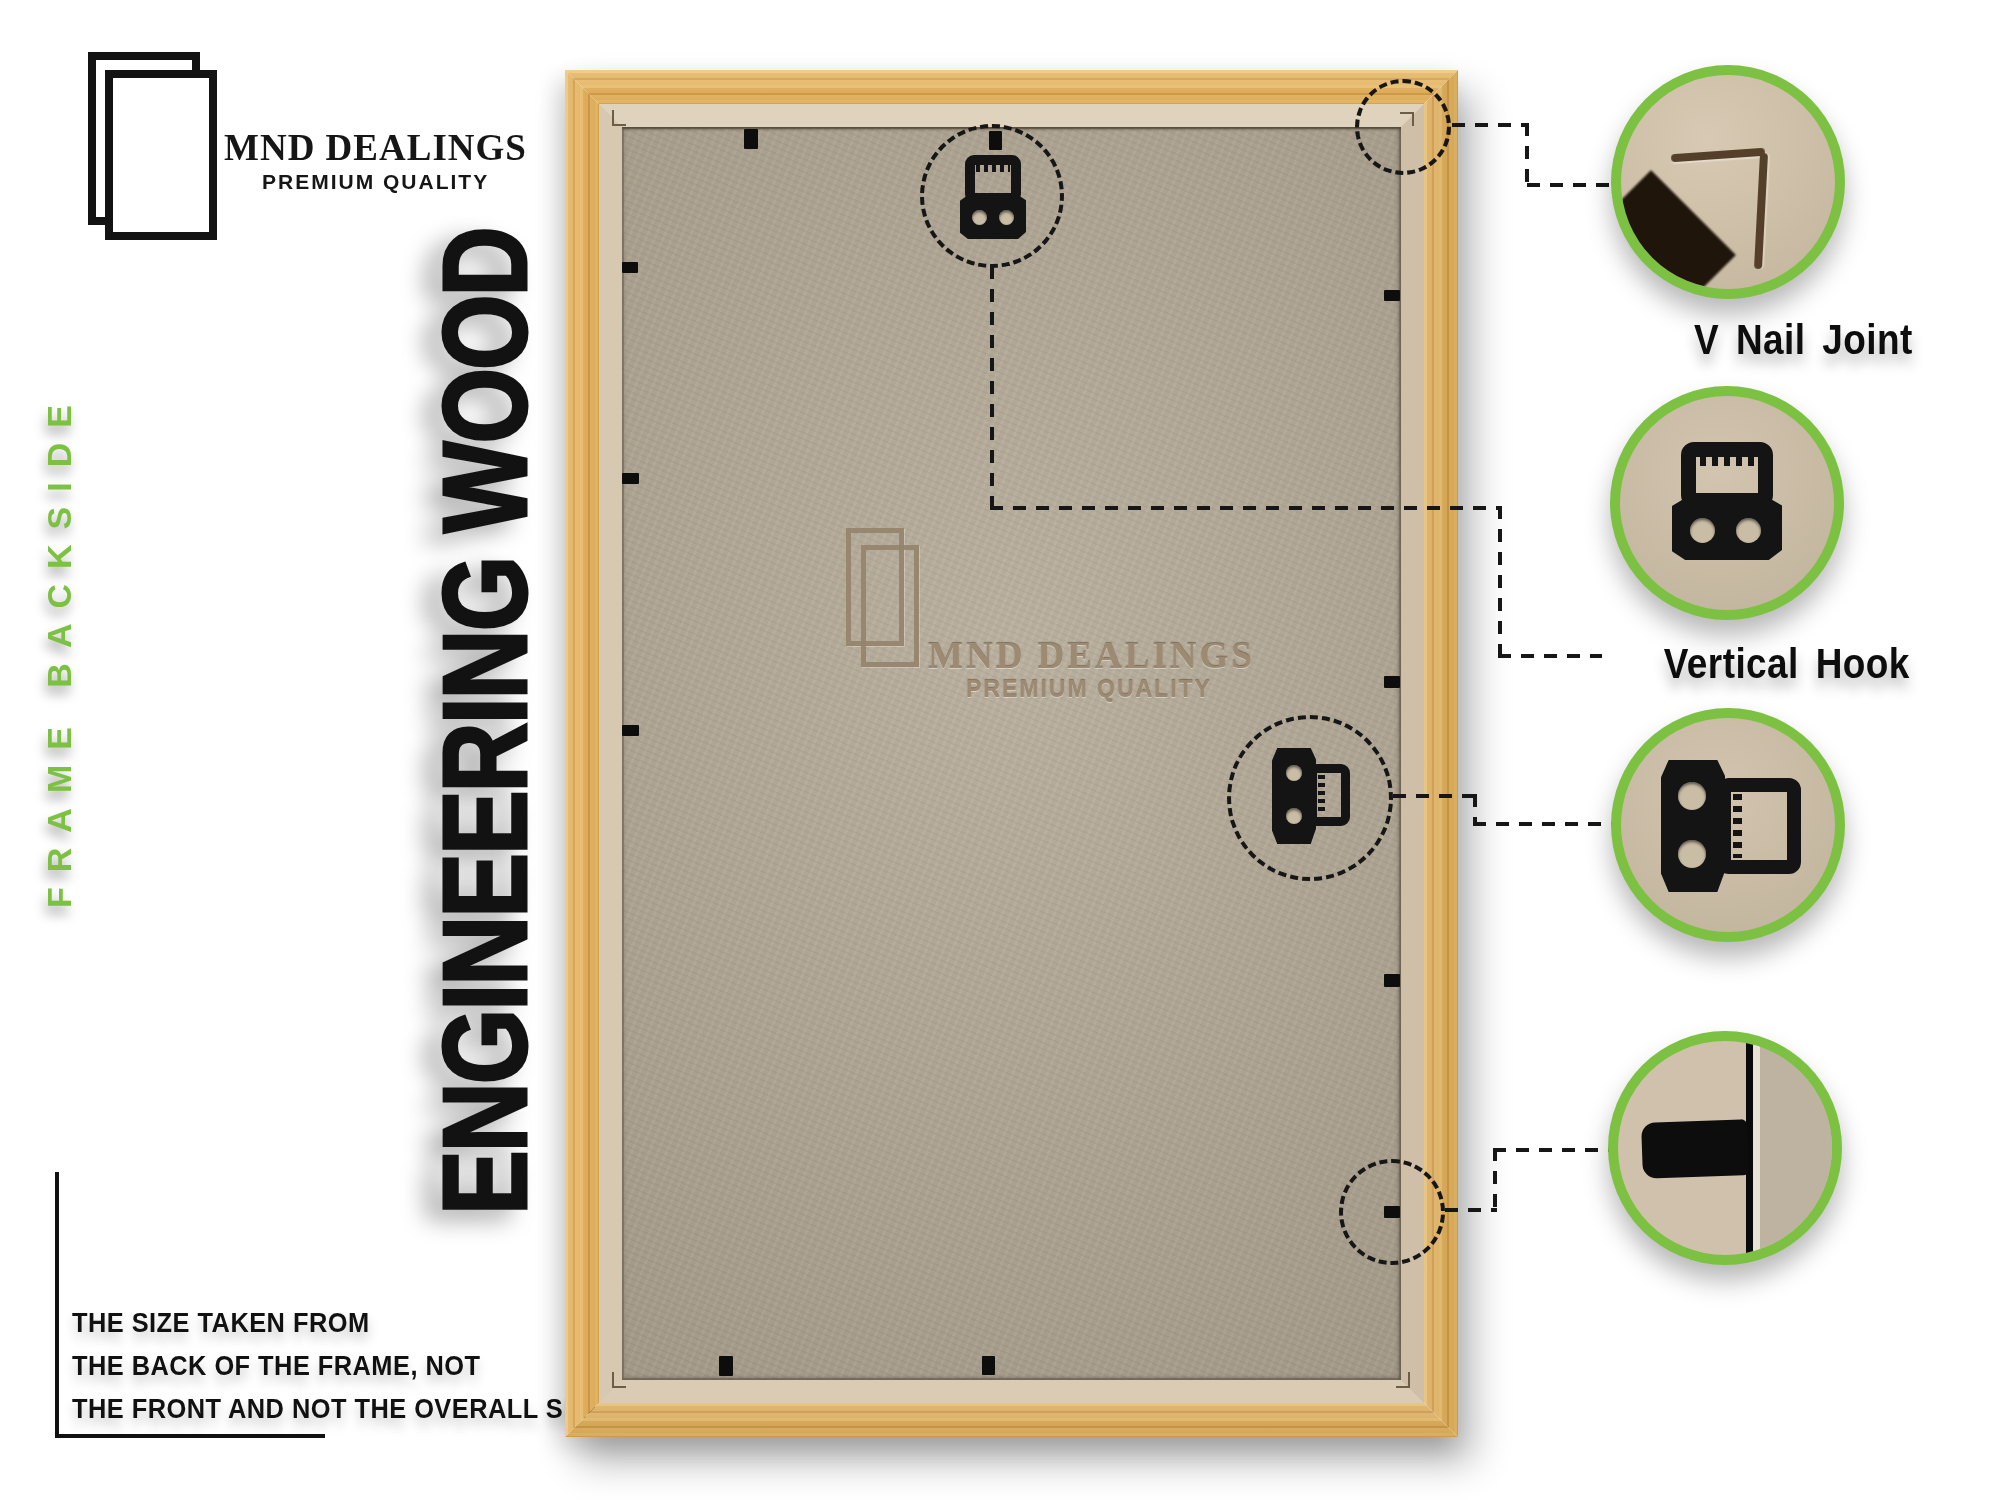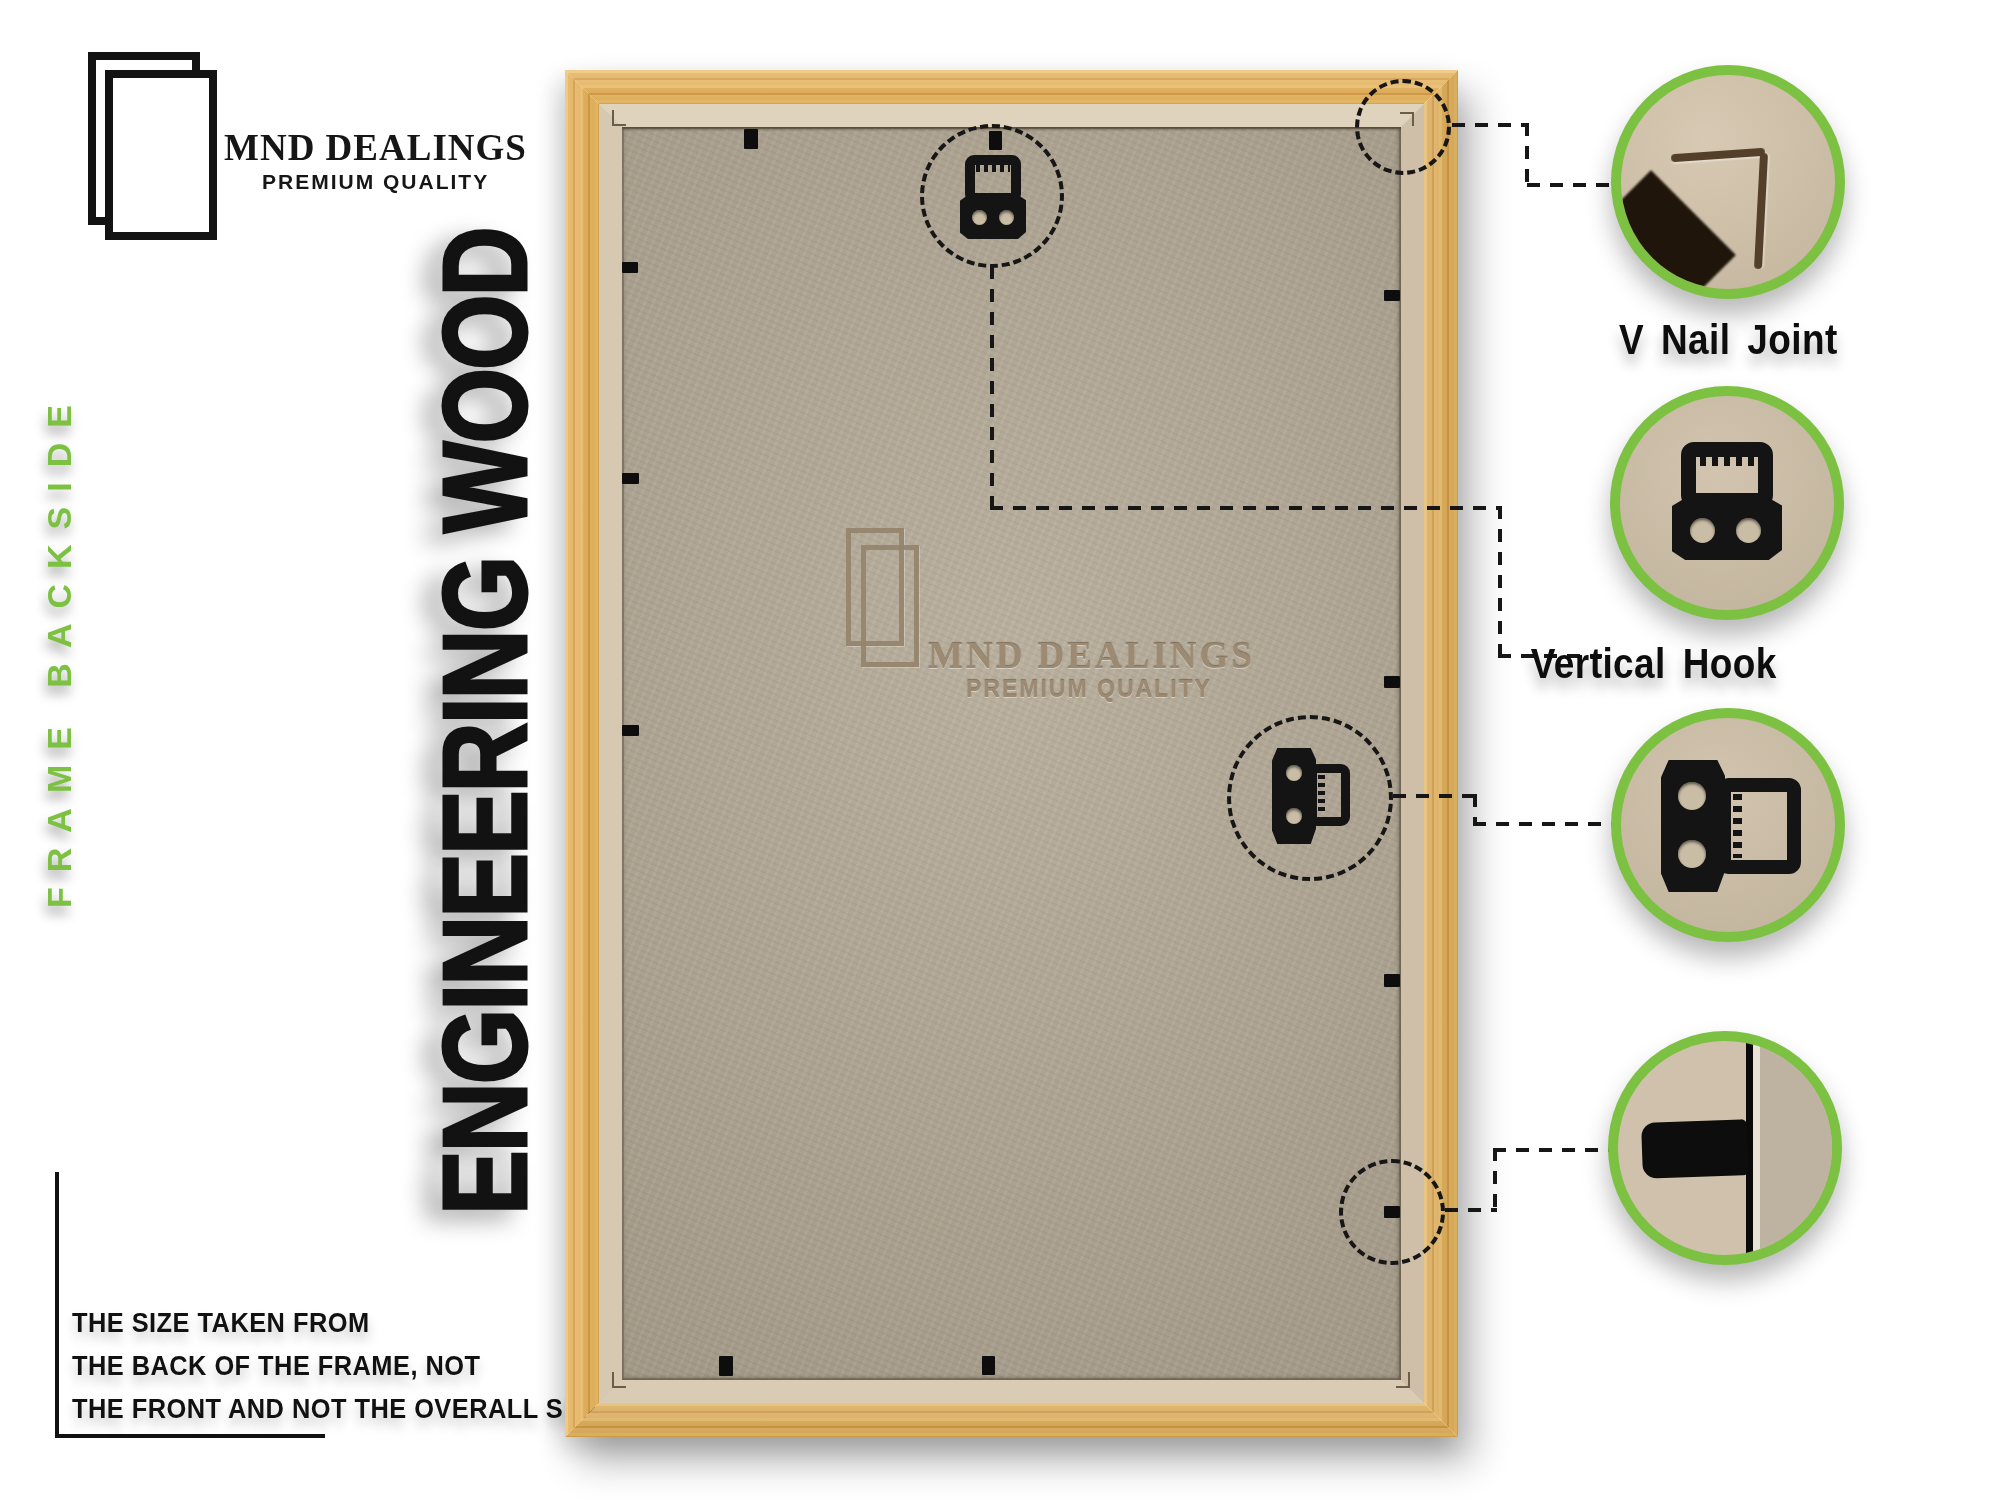--- a/index.html
+++ b/index.html
@@ -74,21 +74,21 @@
   .hw-hole{position:absolute;border-radius:50%;background:#cabda6;box-shadow:inset 0 2px 3px rgba(0,0,0,0.55);}
   .hw-teeth-h{position:absolute;background:repeating-linear-gradient(90deg,#141414 0 4px,transparent 4px 8px);}
   .hw-teeth-v{position:absolute;background:repeating-linear-gradient(180deg,#141414 0 4px,transparent 4px 8px);}
 
   
   .callout{position:absolute;width:234px;height:234px;border-radius:50%;background:#7cc142;
            box-shadow:0 16px 26px rgba(0,0,0,0.28);}
   .c-inner{position:absolute;inset:10px;border-radius:50%;overflow:hidden;
            background:radial-gradient(110% 110% at 45% 35%,#d2c4ae,#bfb29b 80%);}
   .callout-label{position:absolute;font-weight:bold;font-size:42px;color:#0d0d0d;
-           text-align:center;white-space:nowrap;text-shadow:0 10px 14px rgba(0,0,0,0.28);}
+           text-align:right;white-space:nowrap;text-shadow:0 10px 14px rgba(0,0,0,0.28);}
   .callout-label>span{display:inline-block;transform:scaleX(0.88);word-spacing:7px;letter-spacing:0.5px;}
 </style>
 </head>
 <body>
 
 <div id="canvas">
 
   <div>
     <div class="logo-rect" style="left:88px;top:52px;width:112px;height:173px;"></div>
     <div class="logo-rect" style="left:105px;top:70px;width:112px;height:170px;background:#fff;"></div>
@@ -232,17 +232,17 @@
       <div style="position:absolute;left:135px;top:0;width:7px;height:214px;background:#e9e3d5;"></div>
       <div style="position:absolute;left:142px;top:0;width:72px;height:214px;background:#beb2a1;"></div>
       <div style="position:absolute;left:24px;top:80px;width:106px;height:56px;background:#0d0d0d;
                   border-radius:14px 6px 6px 14px;transform:rotate(-2deg);"></div>
     </div>
   </div>
 
   <div class="callout-label" style="left:1528px;top:316px;width:400px;">
     <span>V Nail Joint</span>
   </div>
-  <div class="callout-label" style="left:1454px;top:640px;width:400px;">
+  <div class="callout-label" style="left:1527px;top:640px;width:400px;">
     <span>Vertical Hook</span>
   </div>
 
 </div>
 
 </body></html>

